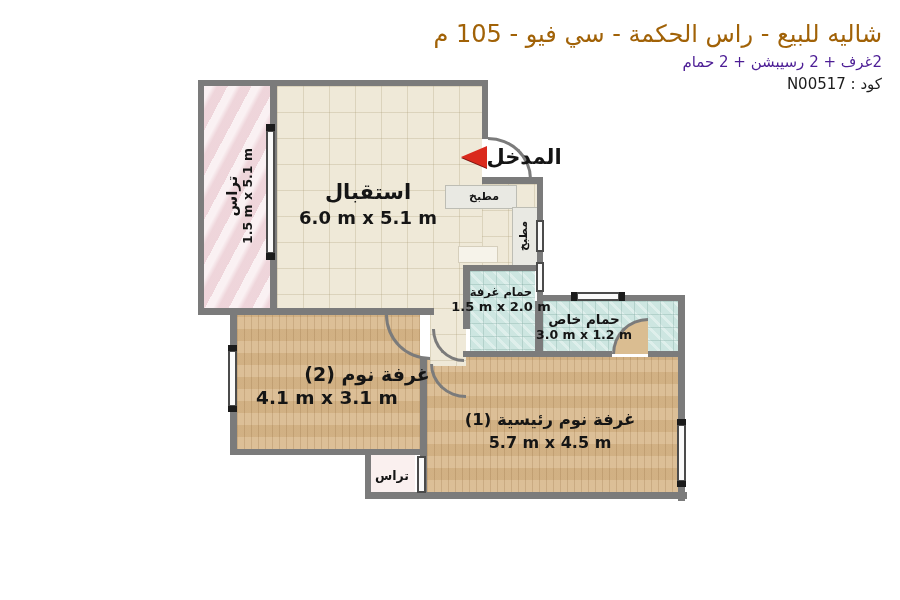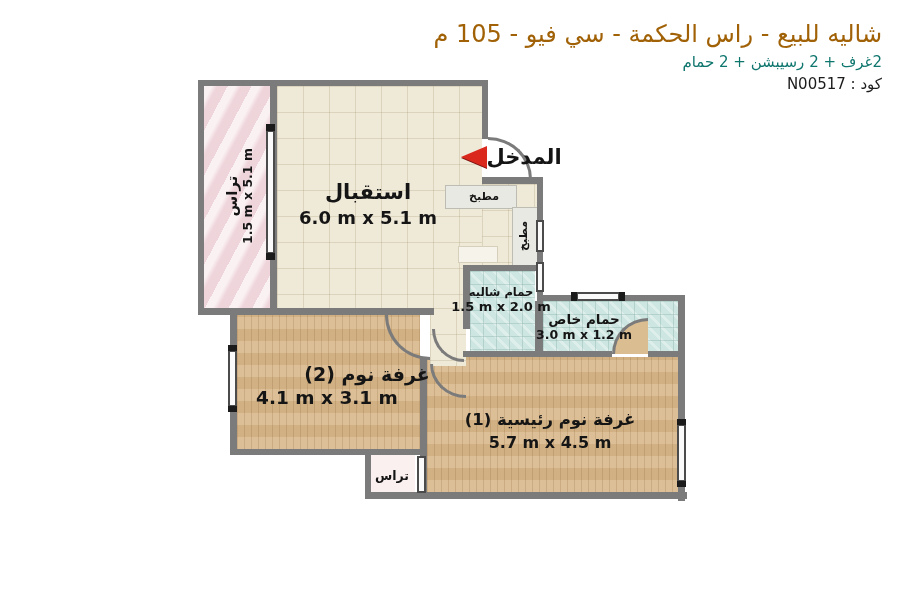--- a/index.html
+++ b/index.html
@@ -49,21 +49,21 @@
   }
   .rot{transform:translate(-50%,-50%) rotate(-90deg);}
   .arrow-left{
     width:0;height:0;
     border-top:11px solid transparent;border-bottom:11px solid transparent;
     border-right:26px solid #da291c;
     filter:drop-shadow(0 1px 0 #7c1410);
   }
   #header{position:absolute;top:20px;right:18px;text-align:right;direction:rtl;}
   #header .t1{font-size:24px;font-weight:normal;color:#a16207;}
-  #header .t2{font-size:15px;margin-top:5px;color:#0f766e;}
+  #header .t2{font-size:15px;margin-top:5px;color:#4c1d95;}
   #header .t3{font-size:15px;margin-top:4px;color:#1c1c1c;}
 </style>
 </head>
 <body>
 
 <div id="header">
   <div class="t1">شاليه للبيع - راس الحكمة - سي فيو - 105 م</div>
   <div class="t2">2غرف + 2 رسيبشن + 2 حمام</div>
   <div class="t3">كود : N00517</div>
 </div>
@@ -133,21 +133,21 @@
   <div class="lbl" dir="ltr" style="left:368px;top:218px;font-size:18px;">6.0 m x 5.1 m</div>
 
   <div class="lbl rot" style="left:240px;top:196px;">
     <div dir="rtl" style="font-size:15px;">تراس</div>
     <div dir="ltr" style="font-size:12.5px;">1.5 m x 5.1 m</div>
   </div>
 
   <div class="lbl" dir="rtl" style="left:484px;top:197px;font-size:11px;">مطبخ</div>
   <div class="lbl rot" dir="rtl" style="left:524px;top:236px;font-size:11px;">مطبخ</div>
 
-  <div class="lbl" dir="rtl" style="left:501px;top:293px;font-size:11.5px;">حمام شاليه</div>
+  <div class="lbl" dir="rtl" style="left:501px;top:293px;font-size:11.5px;">حمام غرفة</div>
   <div class="lbl" dir="ltr" style="left:501px;top:307px;font-size:13px;">1.5 m x 2.0 m</div>
 
   <div class="lbl" dir="rtl" style="left:584px;top:320px;font-size:13.5px;">حمام خاص</div>
   <div class="lbl" dir="ltr" style="left:584px;top:335px;font-size:12.5px;">3.0 m x 1.2 m</div>
 
   <div class="lbl" dir="rtl" style="left:327px;top:375px;font-size:19px;margin-left:40px;">غرفة نوم (2)</div>
   <div class="lbl" dir="ltr" style="left:327px;top:398px;font-size:18.5px;">4.1 m x 3.1 m</div>
 
   <div class="lbl" dir="rtl" style="left:550px;top:420px;font-size:16.5px;">غرفة نوم رئيسية (1)</div>
   <div class="lbl" dir="ltr" style="left:550px;top:443px;font-size:16px;">5.7 m x 4.5 m</div>

